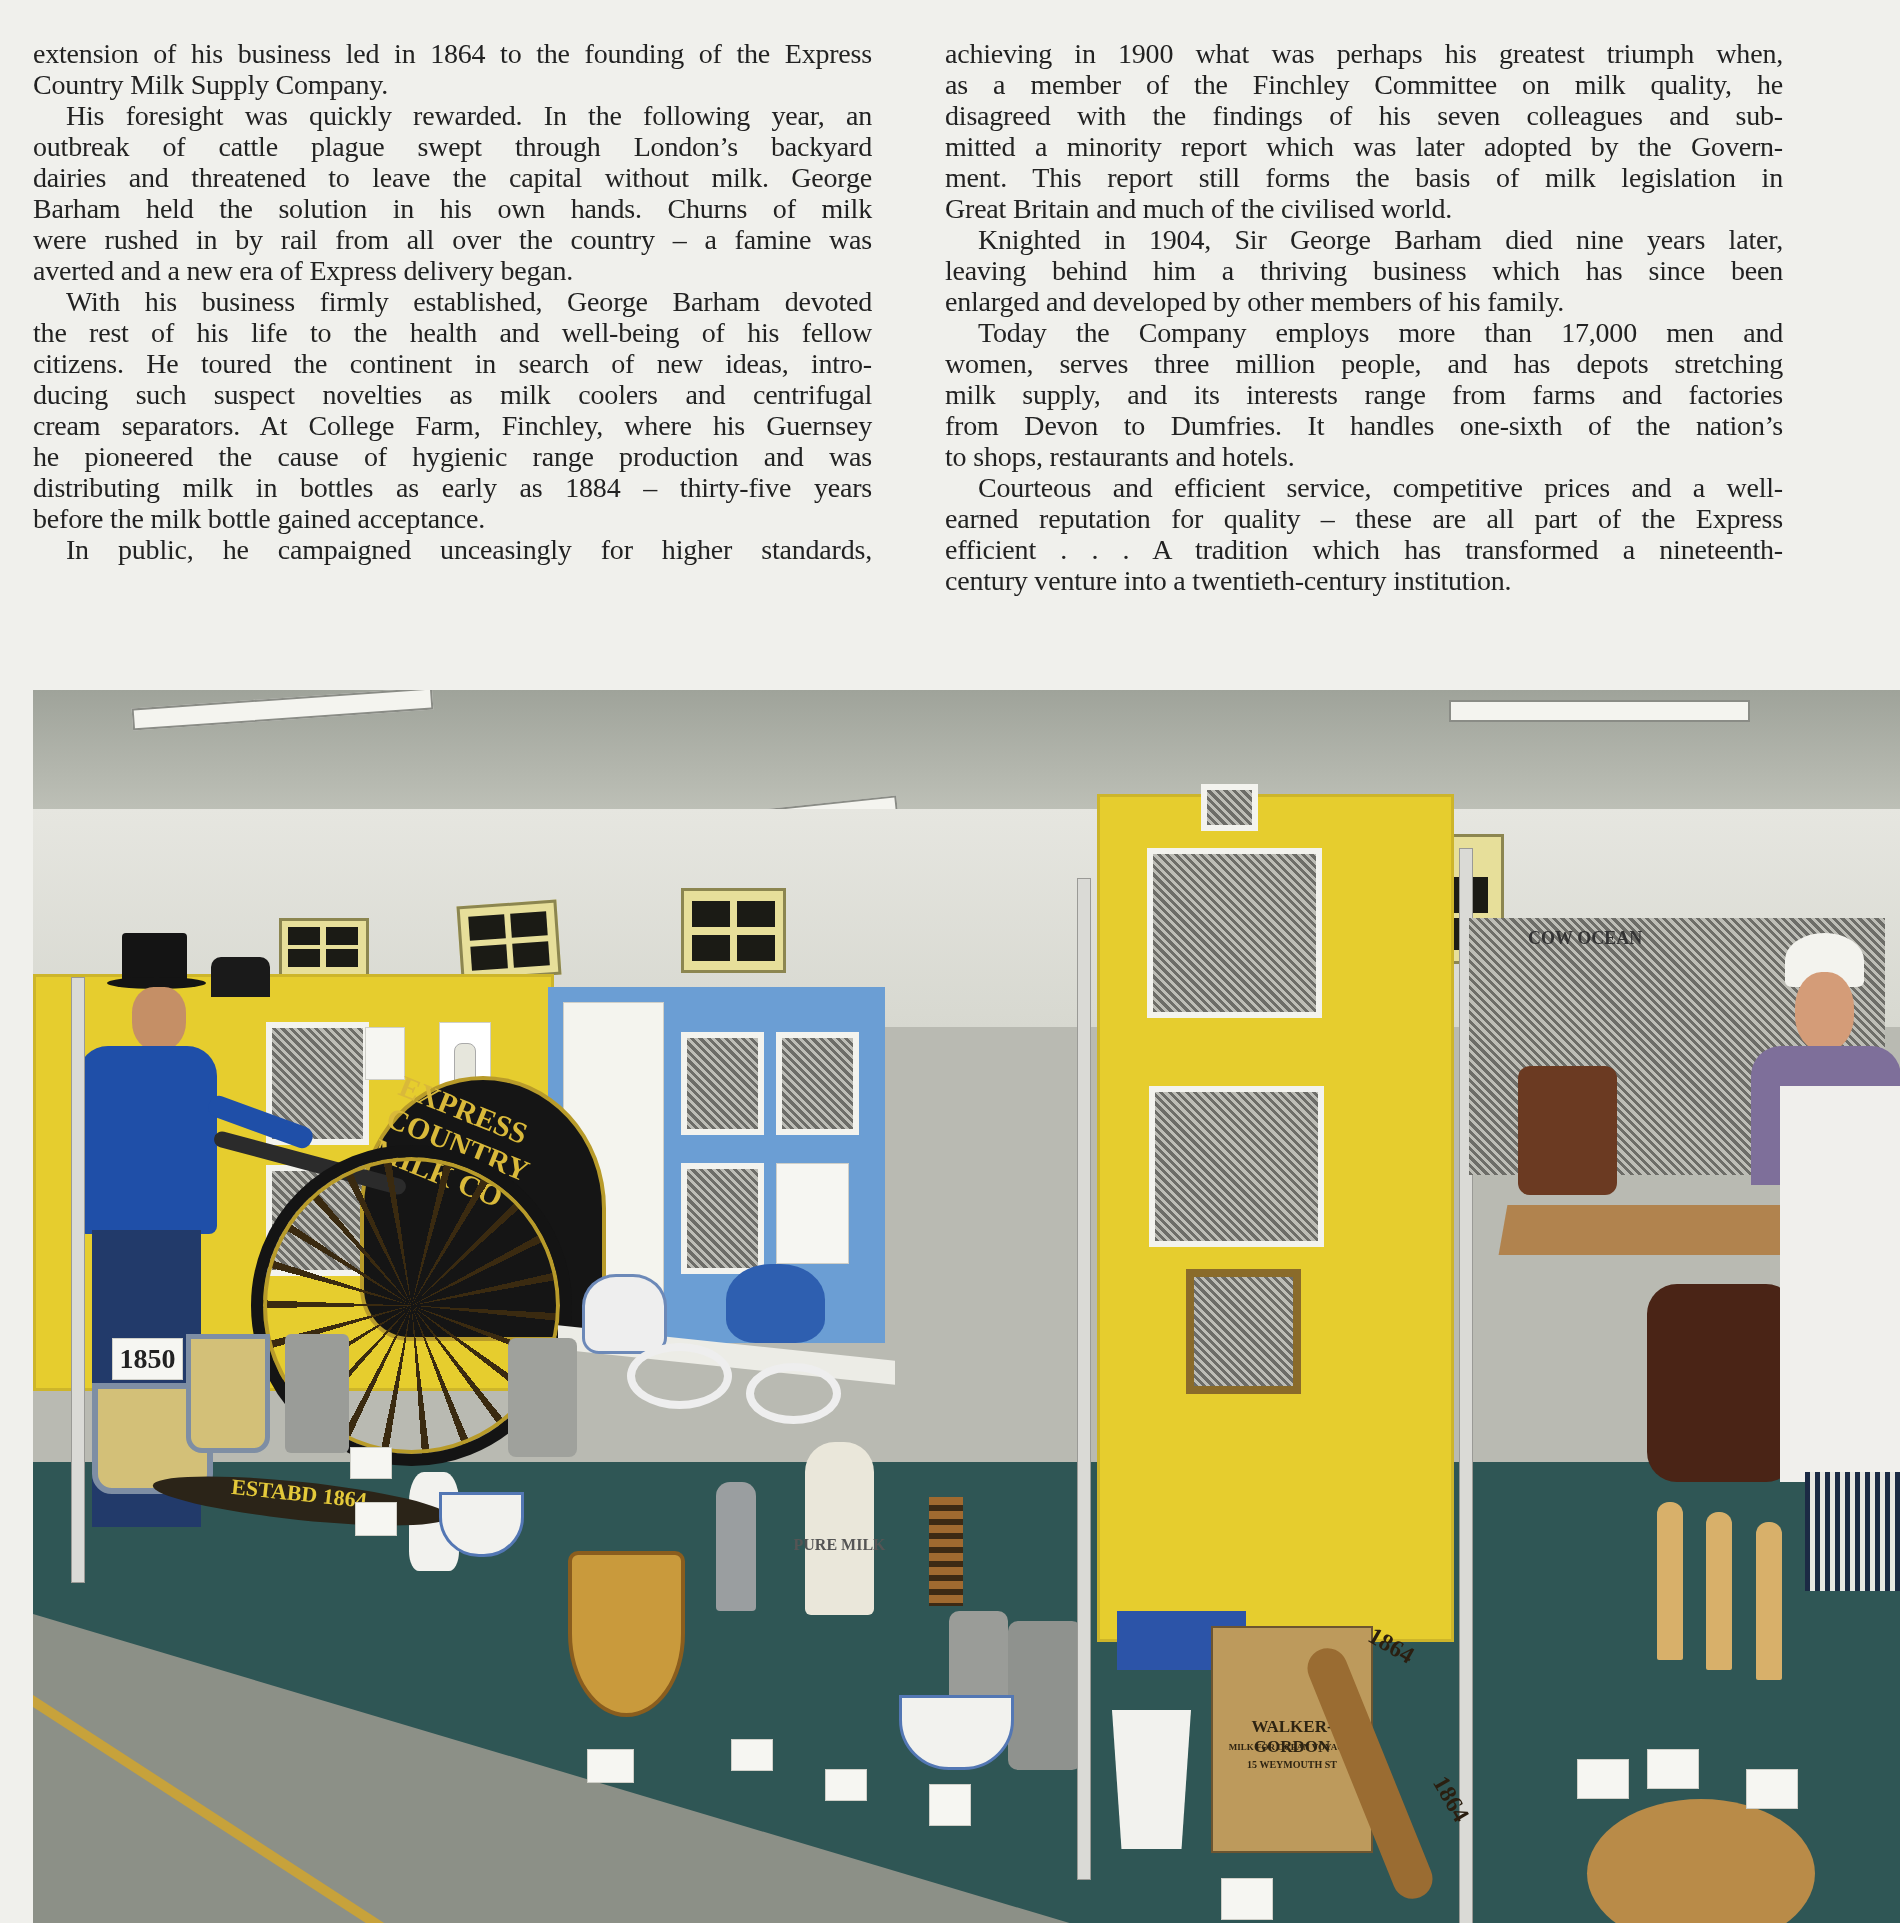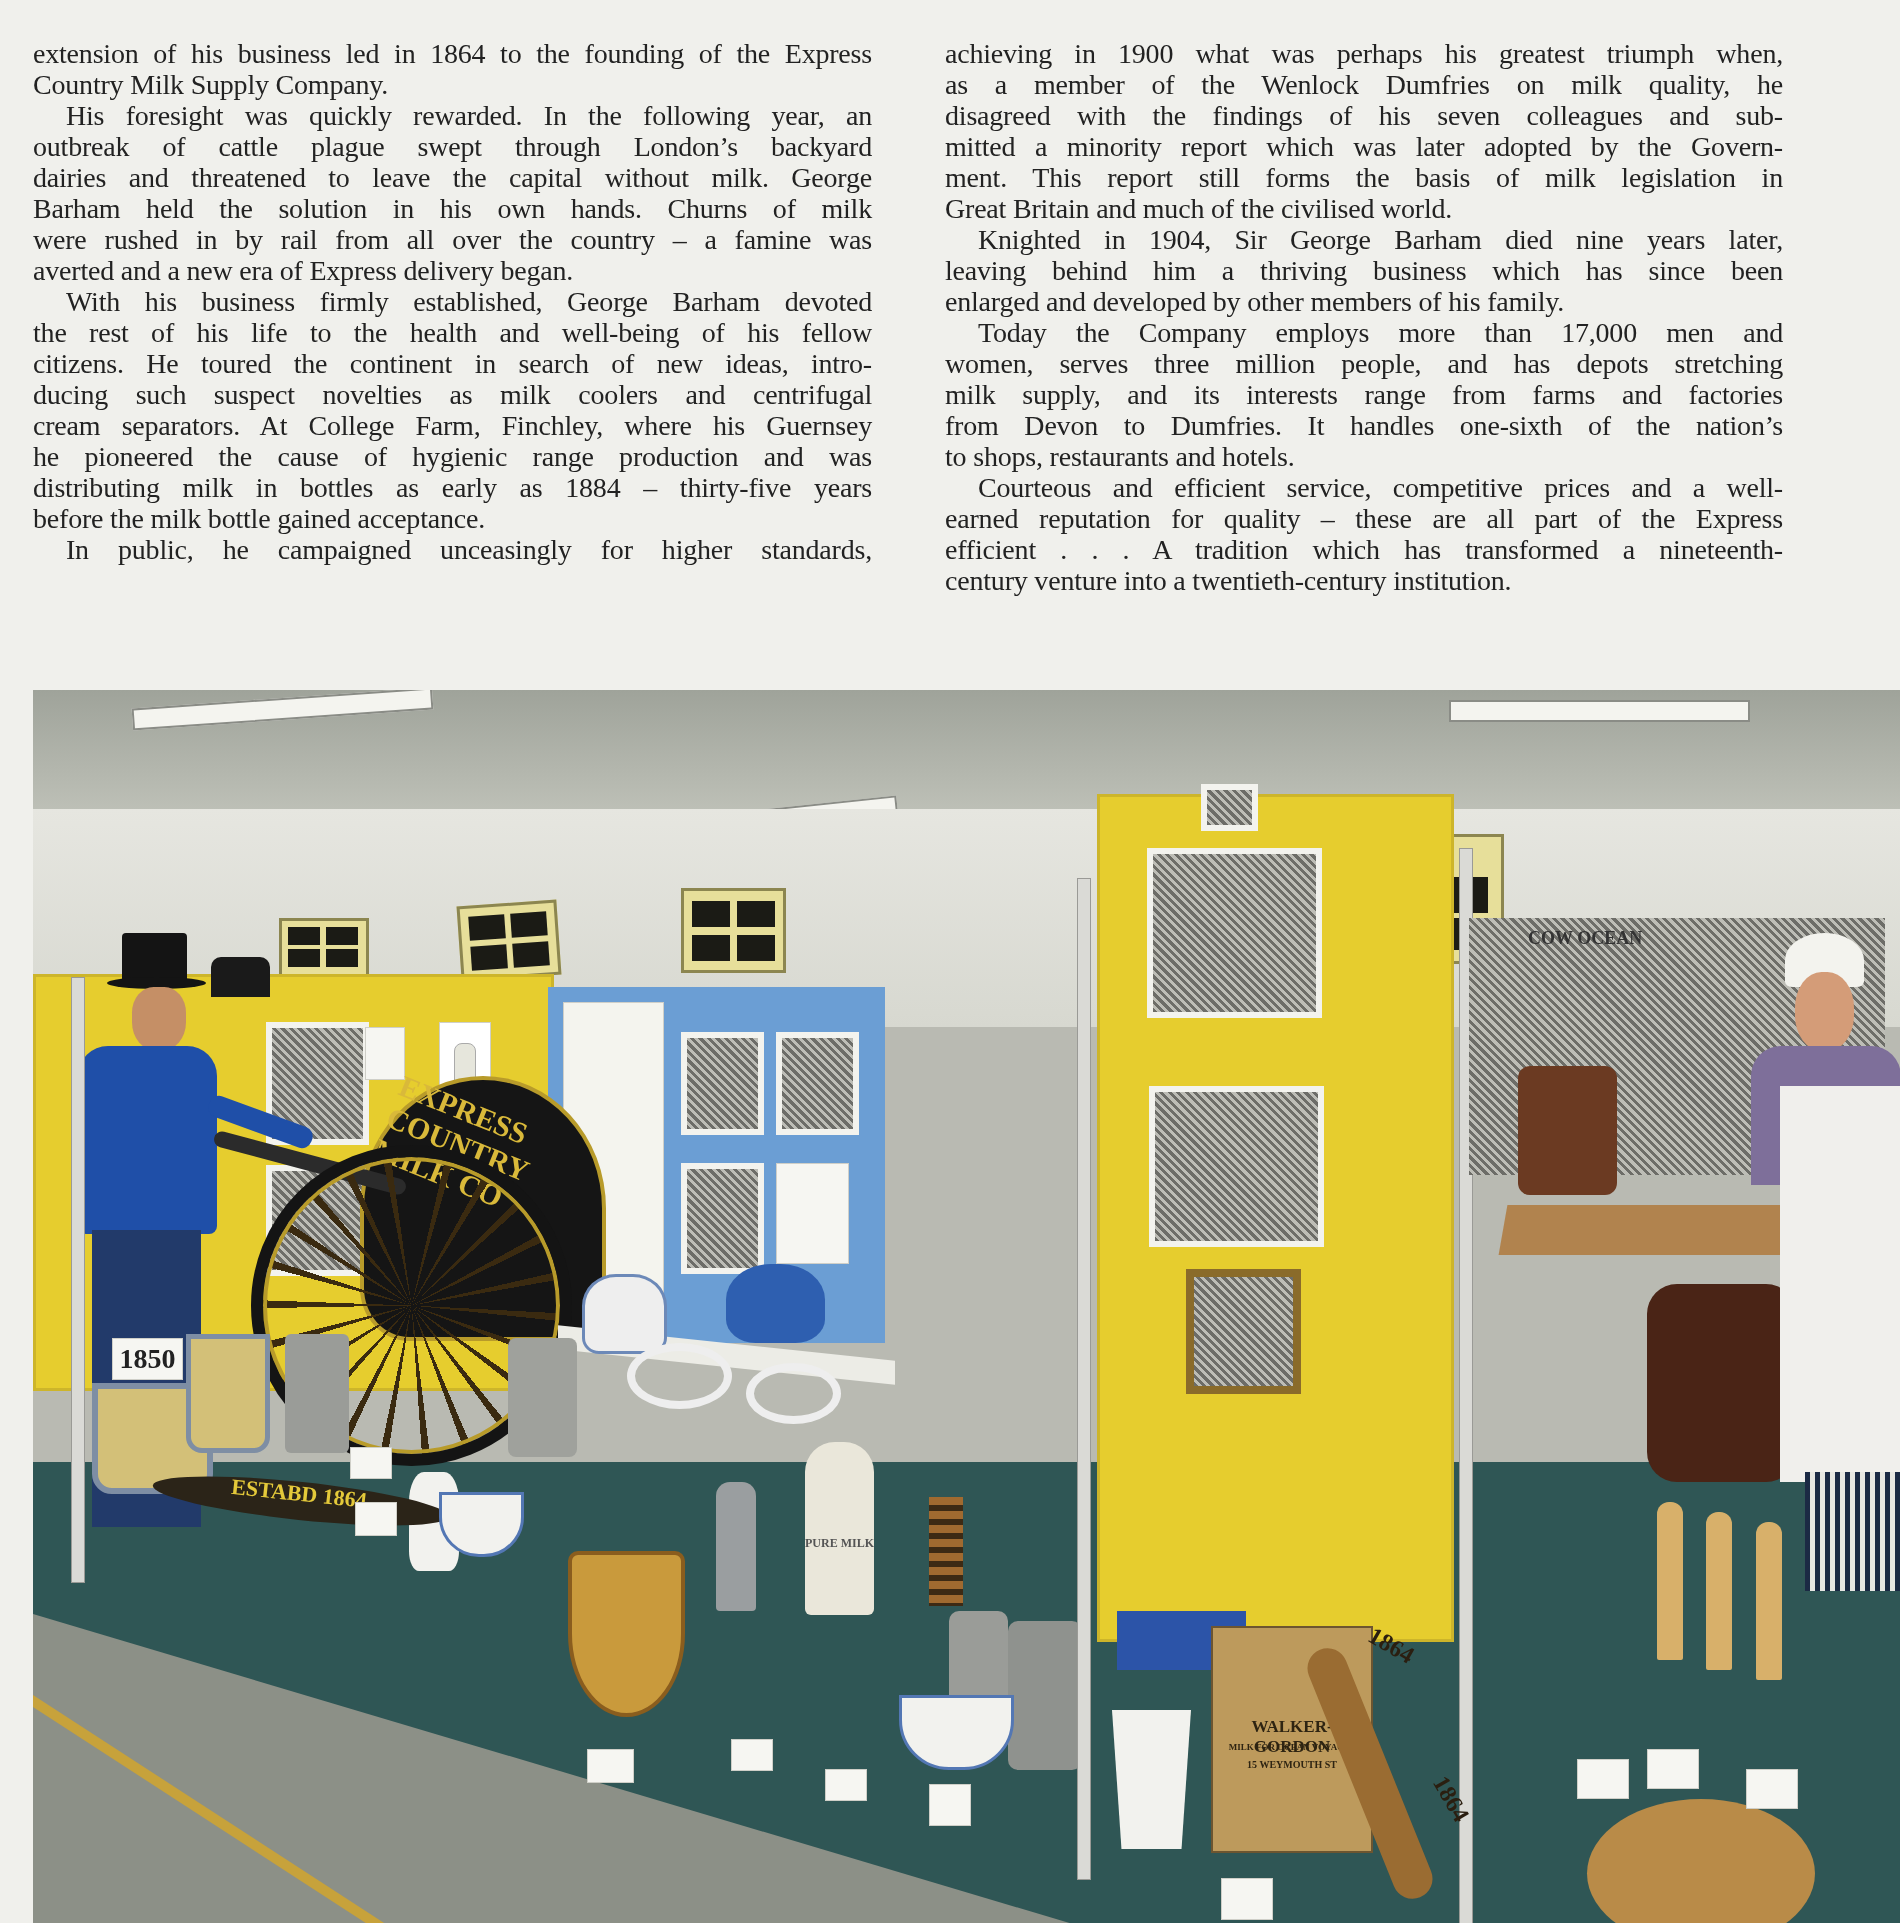--- a/index.html
+++ b/index.html
@@ -46,21 +46,21 @@
     <span class="line">citizens. He toured the continent in search of new ideas, intro-</span>
     <span class="line">ducing such suspect novelties as milk coolers and centrifugal</span>
     <span class="line">cream separators. At College Farm, Finchley, where his Guernsey</span>
     <span class="line">he pioneered the cause of hygienic range production and was</span>
     <span class="line">distributing milk in bottles as early as 1884 – thirty-five years</span>
     <span class="line last">before the milk bottle gained acceptance.</span>
     <span class="line ind">In public, he campaigned unceasingly for higher standards,</span>
   </div>
 <div id="col-right" class="col">
     <span class="line">achieving in 1900 what was perhaps his greatest triumph when,</span>
-    <span class="line">as a member of the Wenlock Dumfries on milk quality, he</span>
+    <span class="line">as a member of the Finchley Committee on milk quality, he</span>
     <span class="line">disagreed with the findings of his seven colleagues and sub-</span>
     <span class="line">mitted a minority report which was later adopted by the Govern-</span>
     <span class="line">ment. This report still forms the basis of milk legislation in</span>
     <span class="line last">Great Britain and much of the civilised world.</span>
     <span class="line ind">Knighted in 1904, Sir George Barham died nine years later,</span>
     <span class="line">leaving behind him a thriving business which has since been</span>
     <span class="line last">enlarged and developed by other members of his family.</span>
     <span class="line ind">Today the Company employs more than 17,000 men and</span>
     <span class="line">women, serves three million people, and has depots stretching</span>
     <span class="line">milk supply, and its interests range from farms and factories</span>
@@ -138,21 +138,21 @@
   <div class="abs text-ov" style="left:347px;top:416px;width:218px;color:#d9b93a;font-size:30px;transform:rotate(22deg);">EXPRESS COUNTRY MILK CO</div>
   <div class="abs" style="left:178px;top:465px;width:198px;height:16px;background:#2b2b2b;transform:rotate(15deg);border-radius:8px;"></div>
   <div class="abs" style="left:218px;top:455px;width:297px;height:297px;border-radius:50%;border:12px solid #141414;box-shadow:inset 0 0 0 4px #b89b2a;background:repeating-conic-gradient(from 0deg at 50% 50%,transparent 0 13deg,#3a2a10 13deg 16deg);"></div>
 
   <div class="abs" style="left:525px;top:653px;width:337px;height:24px;background:#ecece6;transform:skewY(6deg);"></div>
   <div class="abs" style="left:549px;top:584px;width:79px;height:74px;background:#eeeeee;border:3px solid #6c89b8;border-radius:40% 40% 20% 20%;"></div>
   <div class="abs" style="left:693px;top:574px;width:99px;height:79px;background:#2e5fb0;border-radius:45% 45% 30% 30%;"></div>
   <div class="abs" style="left:594px;top:653px;width:89px;height:50px;border:8px solid #eee;border-radius:50%;"></div>
   <div class="abs" style="left:713px;top:673px;width:79px;height:45px;border:8px solid #eee;border-radius:50%;"></div>
   <div class="abs" style="left:772px;top:752px;width:69px;height:173px;background:#eae7da;border-radius:30px 30px 6px 6px;"></div>
-  <div class="abs text-ov" style="left:752px;top:846px;width:109px;font-size:12px;color:#555;text-align:center;">PURE MILK</div>
+  <div class="abs text-ov" style="left:752px;top:846px;width:109px;font-size:16px;color:#555;text-align:center;">PURE MILK</div>
   <div class="abs" style="left:896px;top:807px;width:34px;height:109px;background:repeating-linear-gradient(#a06a30 0 8px,#3d2a14 8px 14px);"></div>
   <div class="abs" style="left:683px;top:792px;width:40px;height:129px;background:#9a9ea0;border-radius:14px 14px 4px 4px;"></div>
   <div class="abs" style="left:376px;top:782px;width:50px;height:99px;background:#f2f2ee;border-radius:30% 30% 20% 20%;"></div>
 
   <div class="abs" style="left:59px;top:693px;width:109px;height:99px;background:#d3c078;border:6px solid #7e8ea4;border-radius:0 0 20px 20px;"></div>
   <div class="abs label text-ov" style="left:79px;top:648px;width:69px;height:40px;font-size:28px;text-align:center;line-height:40px;">1850</div>
   <div class="abs" style="left:153px;top:644px;width:74px;height:109px;background:#d3c078;border:5px solid #7e8ea4;border-radius:0 0 16px 16px;"></div>
   <div class="abs" style="left:252px;top:644px;width:64px;height:119px;background:#9a9c98;border-radius:6px;"></div>
   <div class="abs" style="left:475px;top:648px;width:69px;height:119px;background:#9fa19c;border-radius:8px;"></div>
   <div class="abs" style="left:916px;top:921px;width:59px;height:129px;background:#9a9c98;border-radius:10px;"></div>

